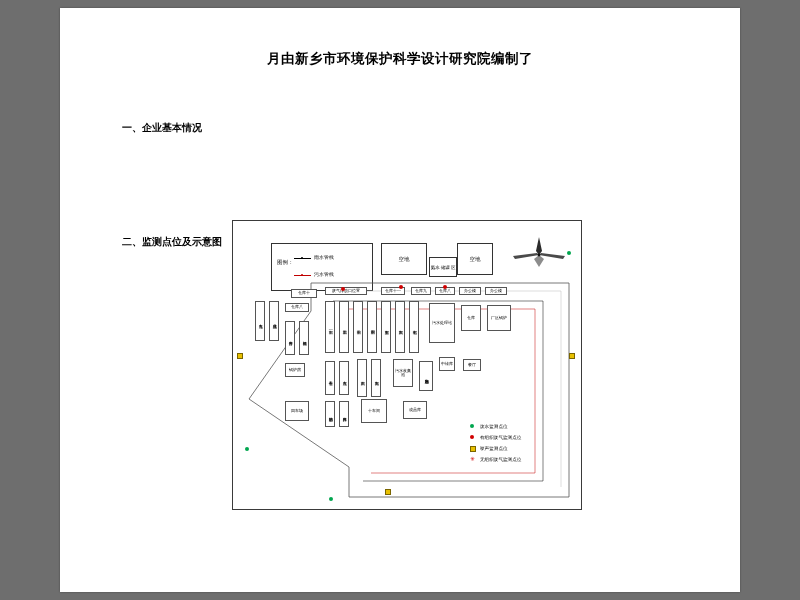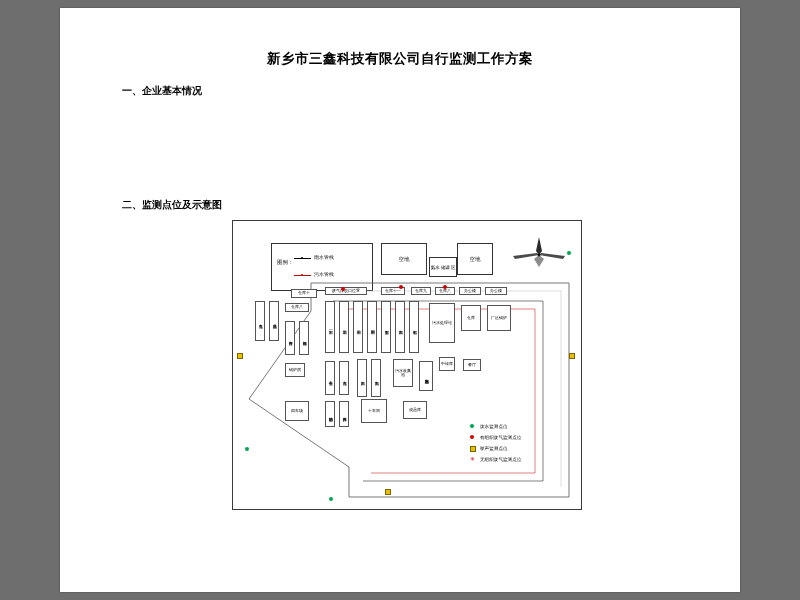--- a/index.html
+++ b/index.html
@@ -34,20 +34,21 @@
     font-size: 13.5px;
     letter-spacing: 0.5px;
     color: #000;
   }
   .section-heading {
     position: absolute;
     left: 62px;
     font-weight: bold;
     font-size: 10px;
     color: #000;
+    margin-top: 37px;
   }
   #sec1 { top: 76px; }
   #sec2 { top: 190px; }
   .body-par {
     position: absolute;
     left: 62px;
     top: 92px;
     width: 556px;
     font-size: 10px;
     line-height: 19px;
@@ -164,21 +165,21 @@
   .mk.green { background:#00a64f; border-radius:50%; }
   .mk.red { background:#d00000; border-radius:50%; }
   .mk.star { background:transparent; color:#d00000; font-size:6px; line-height:4px; }
   .mk.yellow { background:#e8c000; border:0.5px solid #7a6500; }
 </style>
 </head>
 <body>
 
 <div class="page">
 
-  <div class="doc-title">新乡市三鑫科技有限公司自行监测工作方案</div>
+  <div class="doc-title">月由新乡市环境保护科学设计研究院编制了</div>
 
   <div class="section-heading" id="sec1">一、企业基本情况</div>
 
 
   <div class="section-heading" id="sec2">二、监测点位及示意图</div>
 
   <div class="figure">
     <div class="fig-inner">
 
       <div class="legend-box">

